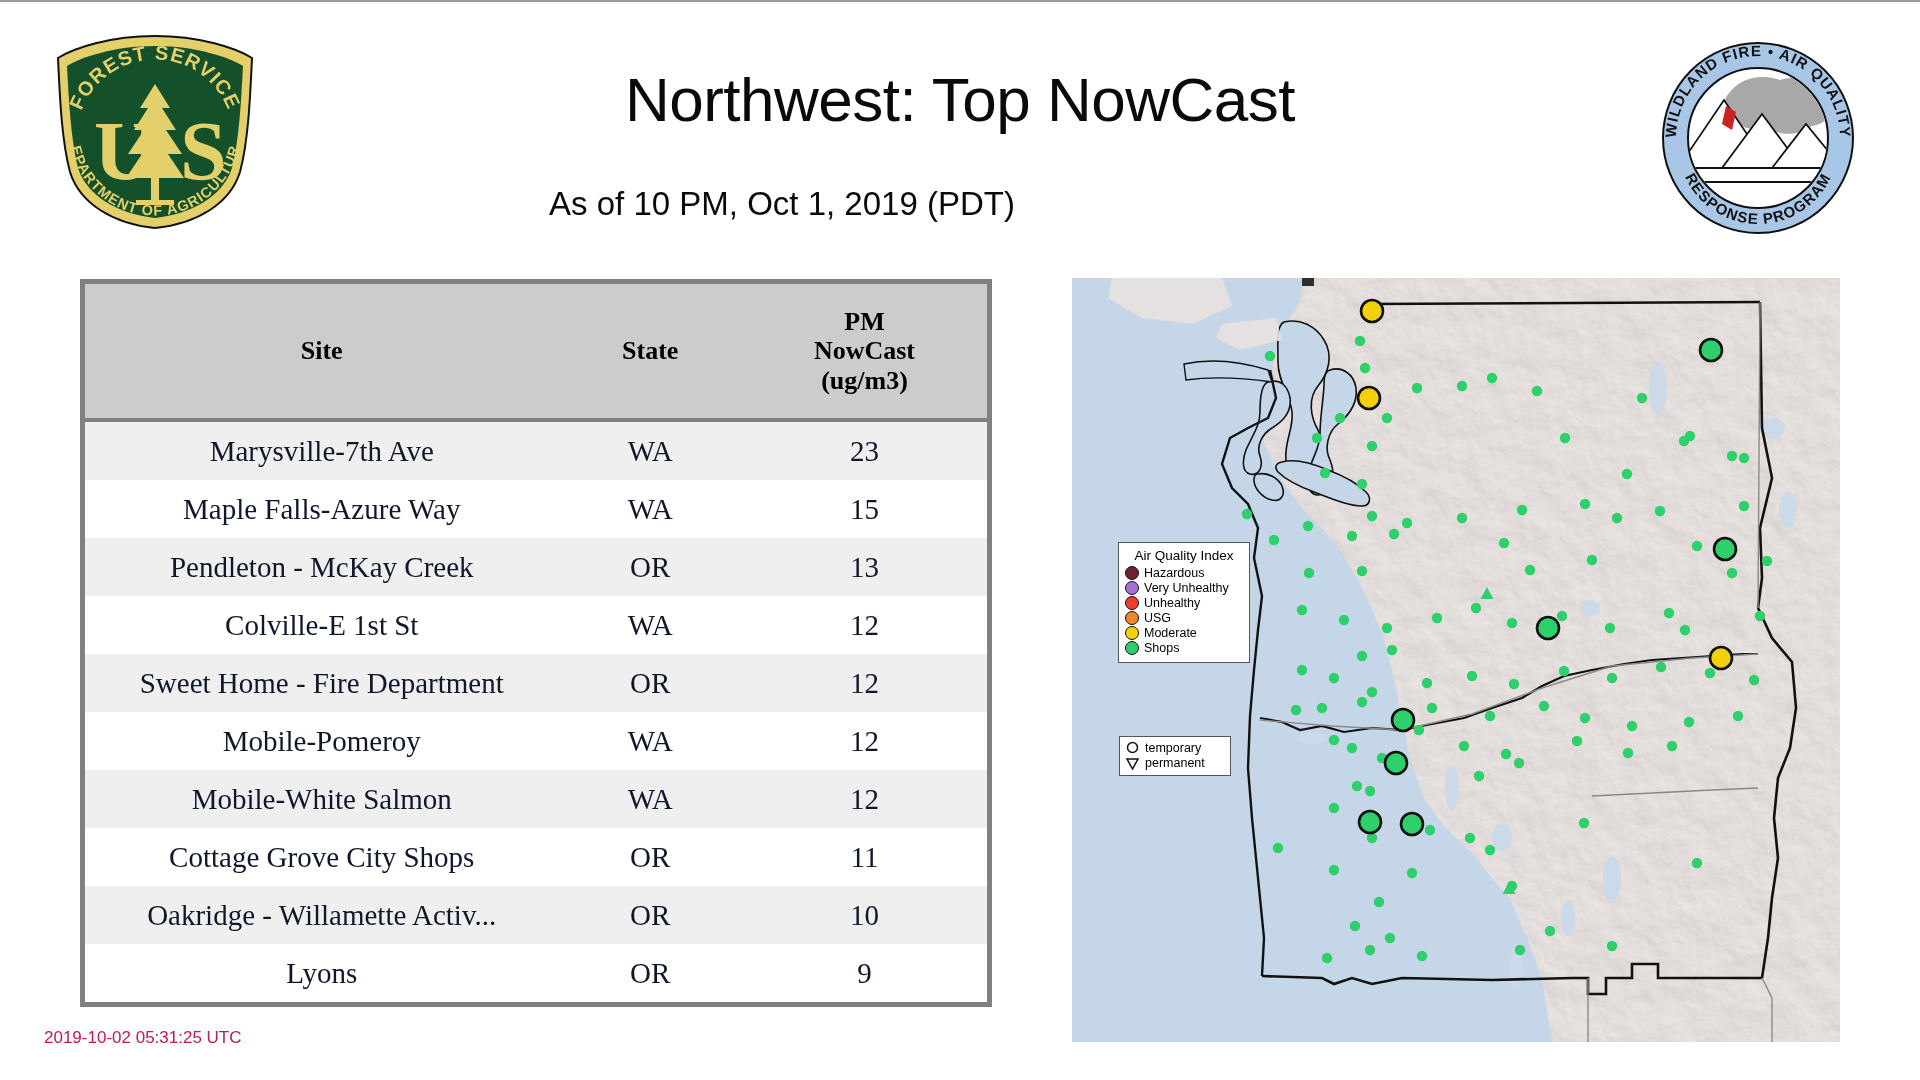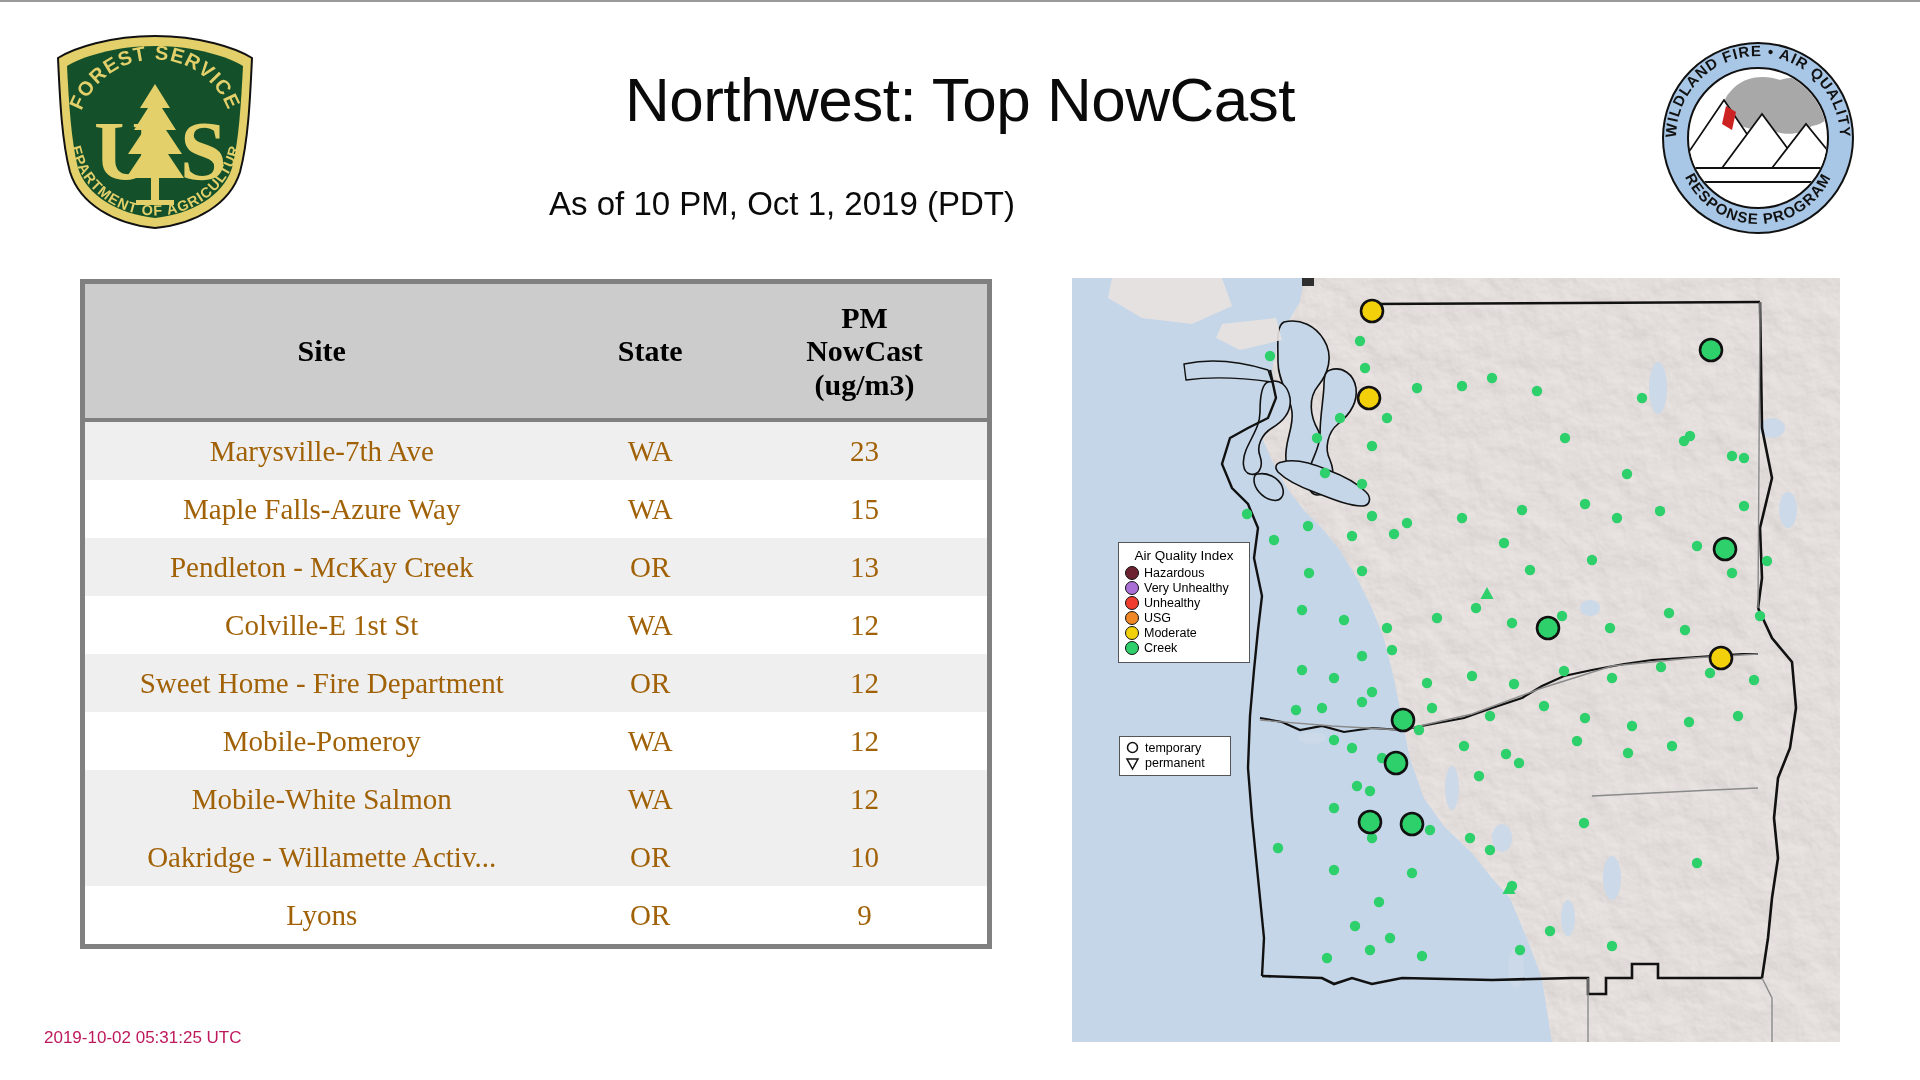--- a/index.html
+++ b/index.html
@@ -36,33 +36,33 @@
   .table-wrap{
     position:absolute;left:80px;top:277px;width:912px;
     border:5px solid #808080;
     background:#ffffff;
     box-sizing:border-box;
   }
   table{border-collapse:collapse;width:100%;table-layout:fixed;}
   thead th{
     background:#cccccc;
     font-family:"Liberation Serif", serif;
-    font-weight:bold;font-size:30px;color:#000;
+    font-weight:bold;font-size:26px;color:#000;
     text-align:center;vertical-align:middle;
     padding:10px 4px;
     border-bottom:4px solid #808080;
     line-height:1.12;
     height:114px;
   }
   thead th.c-site{width:53%;}
   thead th.c-state{width:20%;}
   thead th.c-pm{width:27%;}
   tbody td{
     font-family:"Liberation Serif", serif;
-    font-size:29px;color:#a16207;
+    font-size:29px;color:#0f172a;
     text-align:center;
     height:58px;
     padding:0;
     border:none;
   }
   tbody tr.odd td{background:#efefef;}
   tbody tr.even td{background:#ffffff;}
 
   
   .timestamp{
@@ -212,20 +212,25 @@
           </tr>
           <tr class="even">
             <td>Mobile-Pomeroy</td>
             <td>WA</td>
             <td>12</td>
           </tr>
           <tr class="odd">
             <td>Mobile-White Salmon</td>
             <td>WA</td>
             <td>12</td>
+          </tr>
+          <tr class="even">
+            <td>Cottage Grove City Shops</td>
+            <td>OR</td>
+            <td>11</td>
           </tr>
           <tr class="odd">
             <td>Oakridge - Willamette Activ...</td>
             <td>OR</td>
             <td>10</td>
           </tr>
           <tr class="even">
             <td>Lyons</td>
             <td>OR</td>
             <td>9</td>
@@ -493,21 +498,21 @@
           <div class="lg-row">
             <div class="lg-dot" style="background: rgb(239, 135, 36);"></div>
             <span class="lg-label">USG</span>
           </div>
           <div class="lg-row">
             <div class="lg-dot" style="background: rgb(242, 208, 10);"></div>
             <span class="lg-label">Moderate</span>
           </div>
           <div class="lg-row">
             <div class="lg-dot" style="background: rgb(46, 208, 107);"></div>
-            <span class="lg-label">Creek</span>
+            <span class="lg-label">Shops</span>
           </div>
         </div>
     </div>
 
     <div class="legend-type">
       <div class="lt-row">
         <svg width="15" height="15" viewBox="0 0 15 15">
           <circle cx="7.5" cy="6.5" r="5" fill="#fff" stroke="#111" stroke-width="1.5"></circle>
         </svg>
         <span class="lt-label">temporary</span>

